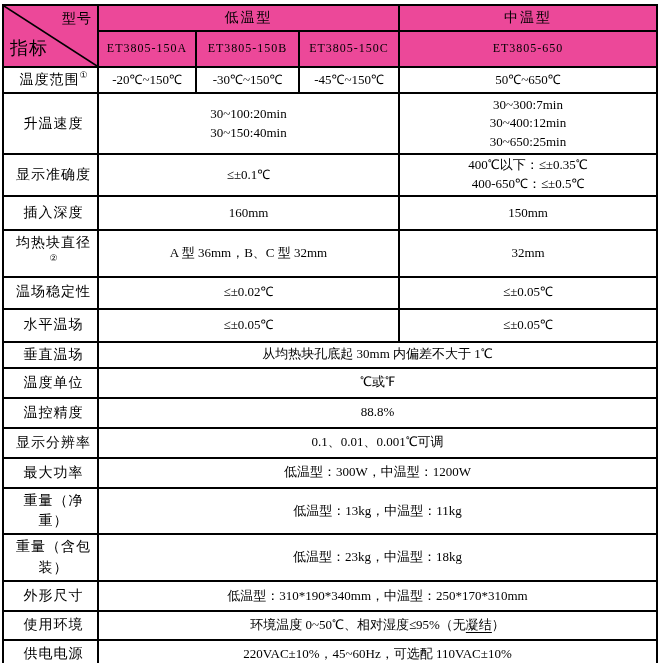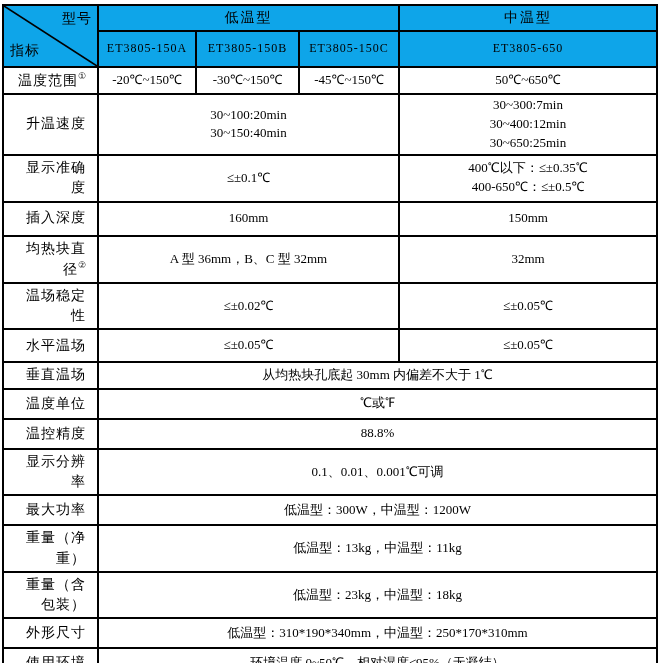--- a/index.html
+++ b/index.html
@@ -2,29 +2,29 @@
 <html><head>
 <meta charset="utf-8">
 <style>
   html,body{margin:0;padding:0;background:#ffffff;}
   body{width:658px;height:663px;overflow:hidden;font-family:"Liberation Serif",serif;color:#000;}
   .page{padding:4px 2px 0 2px;}
   table.spec{border-collapse:collapse;table-layout:fixed;width:654px;border:2px solid #000;}
   td{border:2px solid #000;padding:1px 2px;text-align:center;vertical-align:middle;
      font-size:13px;line-height:1.45;overflow:hidden;}
   
-  thead td{background:#0ea5e9;}
+  thead td{background:#ec4899;}
   tr.group-row td{height:22px;font-size:14px;letter-spacing:2px;}
   tr.model-row td{height:32px;font-size:12px;letter-spacing:1px;}
   td.corner{position:relative;padding:0;}
   td.corner svg{position:absolute;left:0;top:0;width:100%;height:100%;display:block;}
   .corner-top{position:absolute;top:3px;right:5px;font-size:14px;letter-spacing:1px;}
-  .corner-bottom{position:absolute;bottom:5px;left:6px;font-size:14px;letter-spacing:1px;}
+  .corner-bottom{position:absolute;bottom:5px;left:6px;font-size:18px;letter-spacing:1px;}
   
-  td.label-cell{text-align:right;padding:2px 11px 2px 8px;font-size:14px;letter-spacing:1px;}
+  td.label-cell{text-align:center;padding:2px 2px 2px 8px;font-size:14px;letter-spacing:1px;font-family:Liberation Mono, monospace;}
   td.label-cell sup{font-size:9px;letter-spacing:0;}
   td.value-cell .line{text-align:center;}
   .wavy{text-decoration-line:underline;text-decoration-style:wavy;
         text-decoration-color:#e00000;text-decoration-thickness:1px;text-underline-offset:3px;text-decoration:underline;}
 </style>
 </head>
 <body>
 
 <div class="page">
   <table class="spec">

